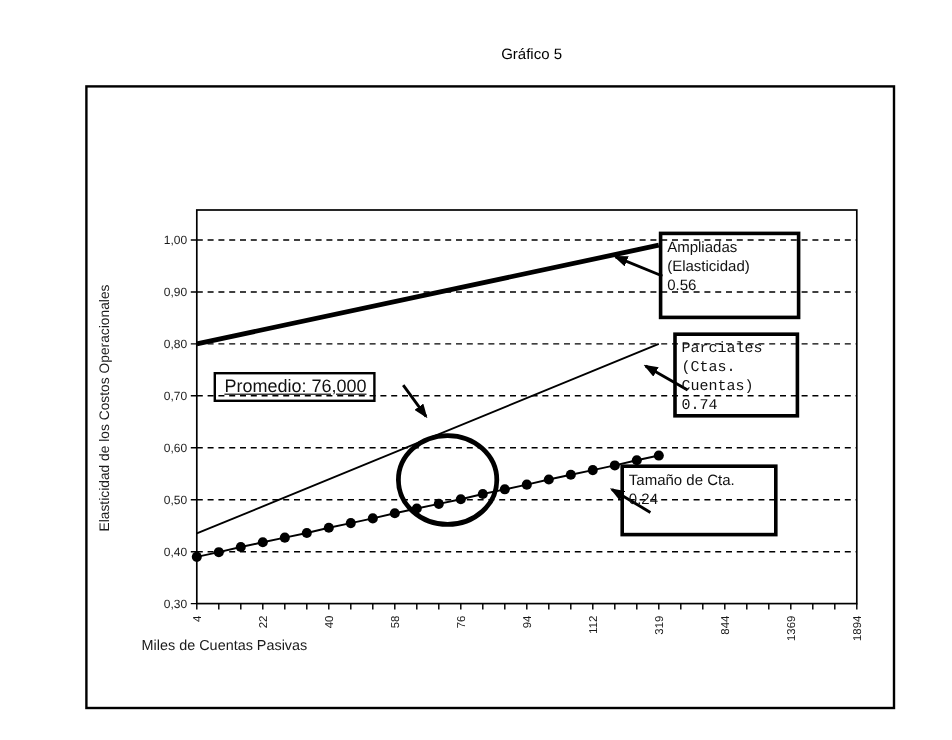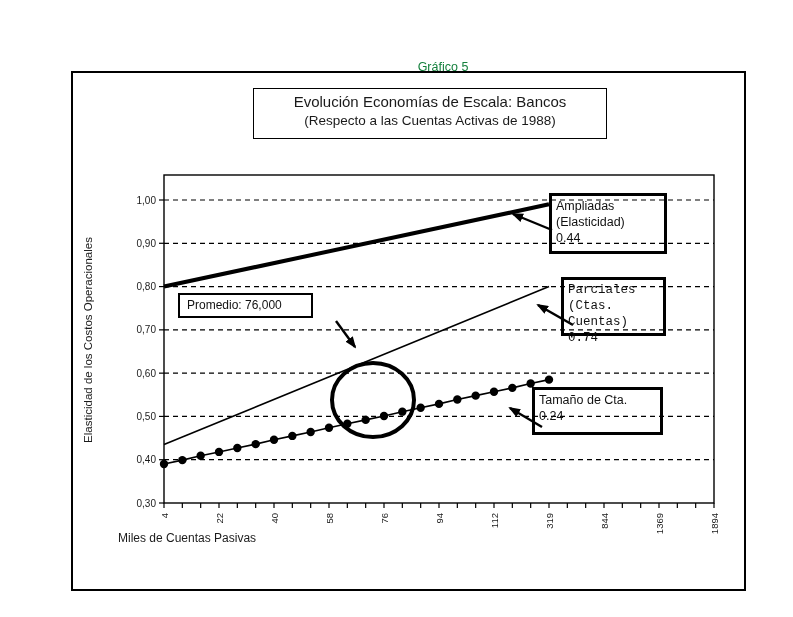--- a/index.html
+++ b/index.html
@@ -1,38 +1,38 @@
 <!DOCTYPE html>
 <html><head>
 <meta charset="utf-8">
 <style>
   html,body{margin:0;padding:0;background:#ffffff;}
   .page{position:relative;width:793px;height:617px;background:#ffffff;overflow:hidden;
         font-family:"Liberation Sans","DejaVu Sans",sans-serif;color:#111;}
   .caption{position:absolute;left:343px;top:38px;width:200px;text-align:center;
-           font-size:12.5px;color:#15803d;margin-top:22px;}
+           font-size:12.5px;color:#000000;}
   .outer{position:absolute;left:71px;top:71px;width:671px;height:516px;border:2px solid #000;}
   .titlebox{position:absolute;left:253px;top:88px;width:352px;height:46px;border:1.5px solid #000;
             text-align:center;padding-top:3px;background:transparent;}
   .titlebox .t1{display:block;font-size:15px;line-height:20px;color:#1a1a1a;}
   .titlebox .t2{display:block;font-size:13.5px;line-height:18px;color:#1a1a1a;}
   .svgwrap{position:absolute;left:0;top:0;width:793px;height:617px;pointer-events:none;padding-left:24px;}
   .ylabel-wrap{position:absolute;left:88px;top:340px;width:0;height:0;}
   .ylabel-wrap span{position:absolute;white-space:nowrap;font-size:11.5px;color:#1a1a1a;
                     transform:translate(-50%,-50%) rotate(-90deg);display:block;}
   .xlabel{position:absolute;left:118px;top:531px;width:600px;text-align:left;
           font-size:12px;color:#1a1a1a;}
   .callout{position:absolute;background:transparent;border:3px solid #000;
-           font-size:12.5px;line-height:16px;padding:2px 0 0 4px;color:#111;}
+           font-size:12.5px;line-height:16px;padding:2px 0 12px 4px;color:#111;}
   .callout span{display:block;}
   #ampliadas-box{left:549px;top:193px;width:108px;height:53px;}
   #parciales-box{left:561px;top:277px;width:95px;height:51px;font-family:Liberation Mono, monospace;}
-  #tamano-box{left:532px;top:387px;width:121px;height:40px;}
-  #promedio-box{left:178px;top:293px;width:124px;height:21px;border-width:2.5px;
-                font-size:12px;line-height:21px;padding:0 0 0 7px;}
+  #tamano-box{left:517px;top:387px;width:121px;height:40px;}
+  #promedio-box{left:178px;top:310px;width:124px;height:21px;border-width:2.5px;
+                font-size:15px;line-height:21px;padding:0 0 0 7px;text-decoration:underline;}
 </style>
 </head>
 <body>
 
 <div class="page">
 
   <div class="caption">Gráfico 5</div>
 
   <div class="outer"></div>
 
@@ -135,39 +135,35 @@
         <circle cx="506.6666666666667" cy="383.5314285714286" r="4.2" fill="#000"></circle>
         <circle cx="525" cy="379.6357142857143" r="4.2" fill="#000"></circle>
         <ellipse cx="349" cy="399.97999999999996" rx="41" ry="37" fill="none" stroke="#000" stroke-width="4"></ellipse>
         <line x1="312" y1="321" x2="331" y2="347" stroke="#000" stroke-width="2.4" marker-end="url(#ah)"></line>
         <line x1="528" y1="230" x2="489" y2="214" stroke="#000" stroke-width="2.4" marker-end="url(#ah)"></line>
         <line x1="549" y1="325" x2="514" y2="305" stroke="#000" stroke-width="2.4" marker-end="url(#ah)"></line>
         <line x1="518" y1="427" x2="486" y2="408" stroke="#000" stroke-width="2.4" marker-end="url(#ah)"></line>
       </svg>
   </div>
 
-  <div class="titlebox">
-    <span class="t1">Evolución Economías de Escala: Bancos</span>
-    <span class="t2">(Respecto a las Cuentas Activas de 1988)</span>
-  </div>
 
   <div class="ylabel-wrap">
     <span>Elasticidad de los Costos Operacionales</span>
   </div>
 
   <div class="xlabel">Miles de Cuentas Pasivas</div>
 
   <div class="callout" id="promedio-box">
     <span>Promedio: 76,000</span>
   </div>
 
   <div class="callout" id="ampliadas-box">
     <span>Ampliadas</span>
     <span>(Elasticidad)</span>
-    <span>0.44</span>
+    <span>0.56</span>
   </div>
 
   <div class="callout" id="parciales-box">
     <span>Parciales</span>
     <span>(Ctas. Cuentas)</span>
     <span>0.74</span>
   </div>
 
   <div class="callout" id="tamano-box">
     <span>Tamaño de Cta.</span>

